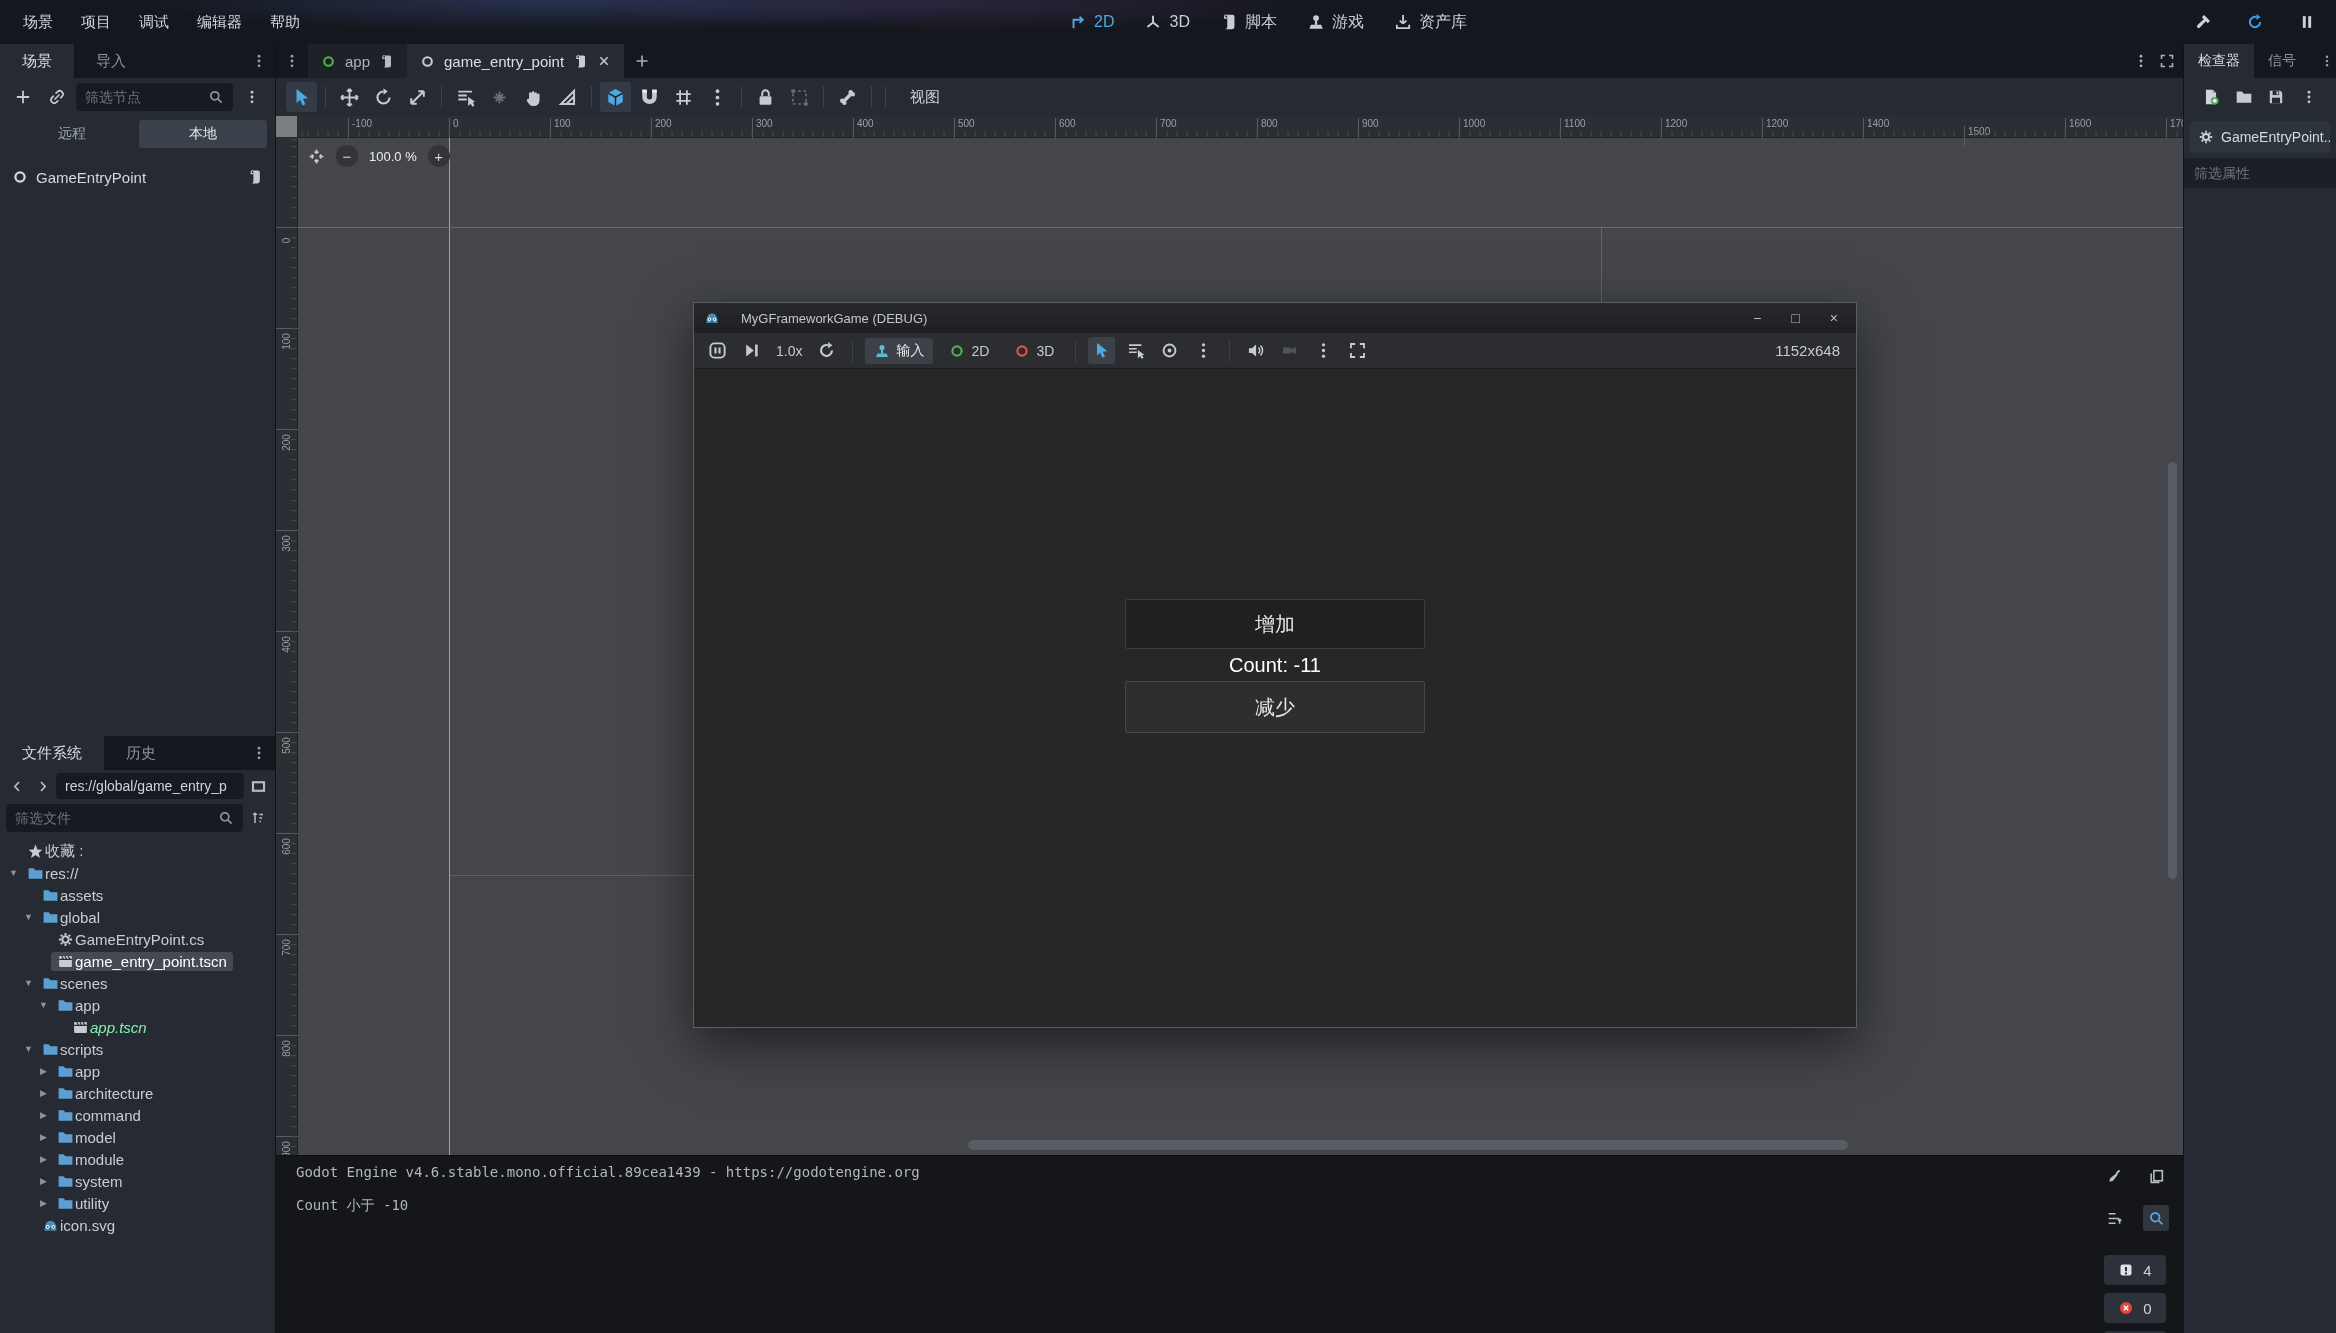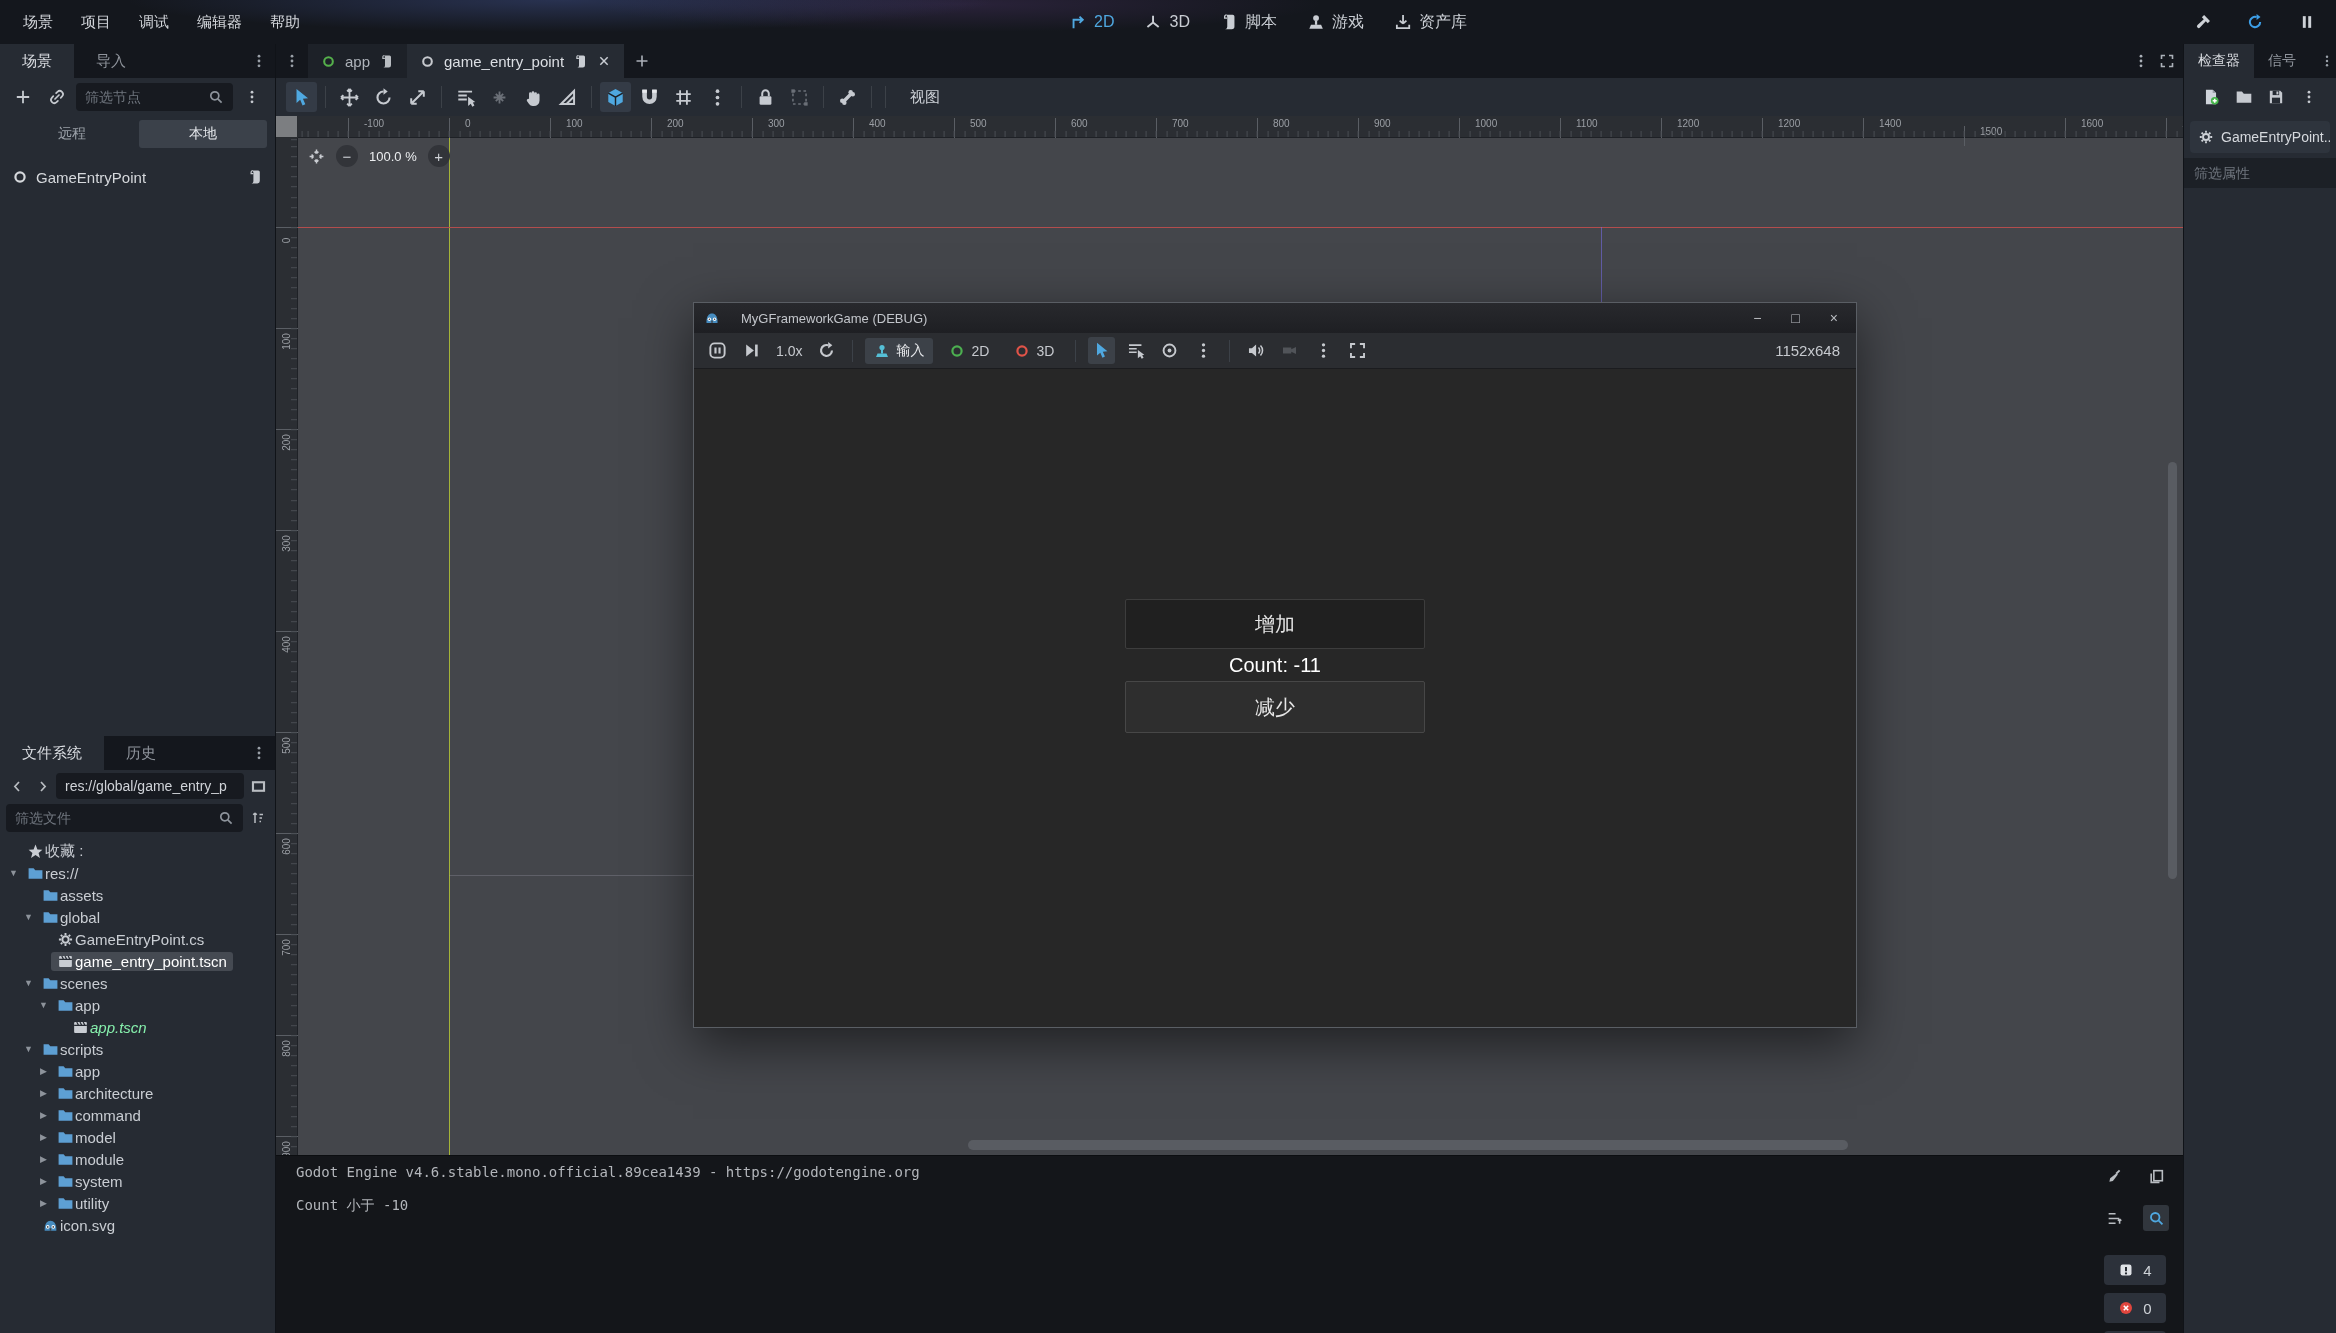--- a/index.html
+++ b/index.html
@@ -59,21 +59,21 @@
   .ct-btn .ic{width:21px;height:21px}
   .ct-btn.active{background:#343b46}
   .ct-btn.dim{color:#6b7078}
   .view-btn{font-size:15px;color:#ced2d8;padding:0 16px}
   
   .canvas-wrap{position:absolute;left:0;top:72px;right:0;height:1039px;background:#44464b}
   .ruler-corner{position:absolute;left:0;top:0;width:22px;height:22px;background:#7c7e81;border-right:1px solid #2a2d31;border-bottom:1px solid #2a2d31;z-index:2}
   .h-ruler{position:absolute;left:22px;top:0;right:0;height:22px;background:#2b2e33;border-bottom:1px solid #1e2126}
   .h-ruler::after{content:"";position:absolute;left:0;right:0;bottom:0;height:6px;
     background:repeating-linear-gradient(90deg,#484c52 0 1px,transparent 1px 10.1px);background-position-x:9.6px}
-  .hlabel{position:absolute;top:2px;height:20px;font-size:10px;color:#9b9fa5;border-left:1px solid #5a5e64;padding-left:15px;line-height:11px}
+  .hlabel{position:absolute;top:2px;height:20px;font-size:10px;color:#9b9fa5;border-left:1px solid #5a5e64;padding-left:3px;line-height:11px}
   .v-ruler{position:absolute;left:0;top:22px;width:22px;bottom:0;background:#2b2e33;border-right:1px solid #1e2126}
   .v-ruler::after{content:"";position:absolute;top:0;bottom:0;right:0;width:6px;
     background:repeating-linear-gradient(180deg,#484c52 0 1px,transparent 1px 10.1px);background-position-y:8.2px}
   .vtick{position:absolute;left:0;width:22px;height:1px;background:#5a5e64}
   .vlabel{position:absolute;left:-10px;width:40px;text-align:center;font-size:10px;color:#9b9fa5;transform:rotate(-90deg)}
   .canvas{position:absolute;left:22px;top:22px;right:0;bottom:0;overflow:hidden}
   .axis-v{position:absolute;top:0;bottom:0;width:1px}
   .axis-h{position:absolute;left:0;right:0;height:1px}
   .zoombar{position:absolute;left:10px;top:5px;display:flex;align-items:center;gap:11px;height:26px;z-index:3}
   .zbtn{width:22px;height:22px;border-radius:50%;background:#323439;color:#cfd2d7;display:flex;align-items:center;justify-content:center;font-size:15px;line-height:1}

